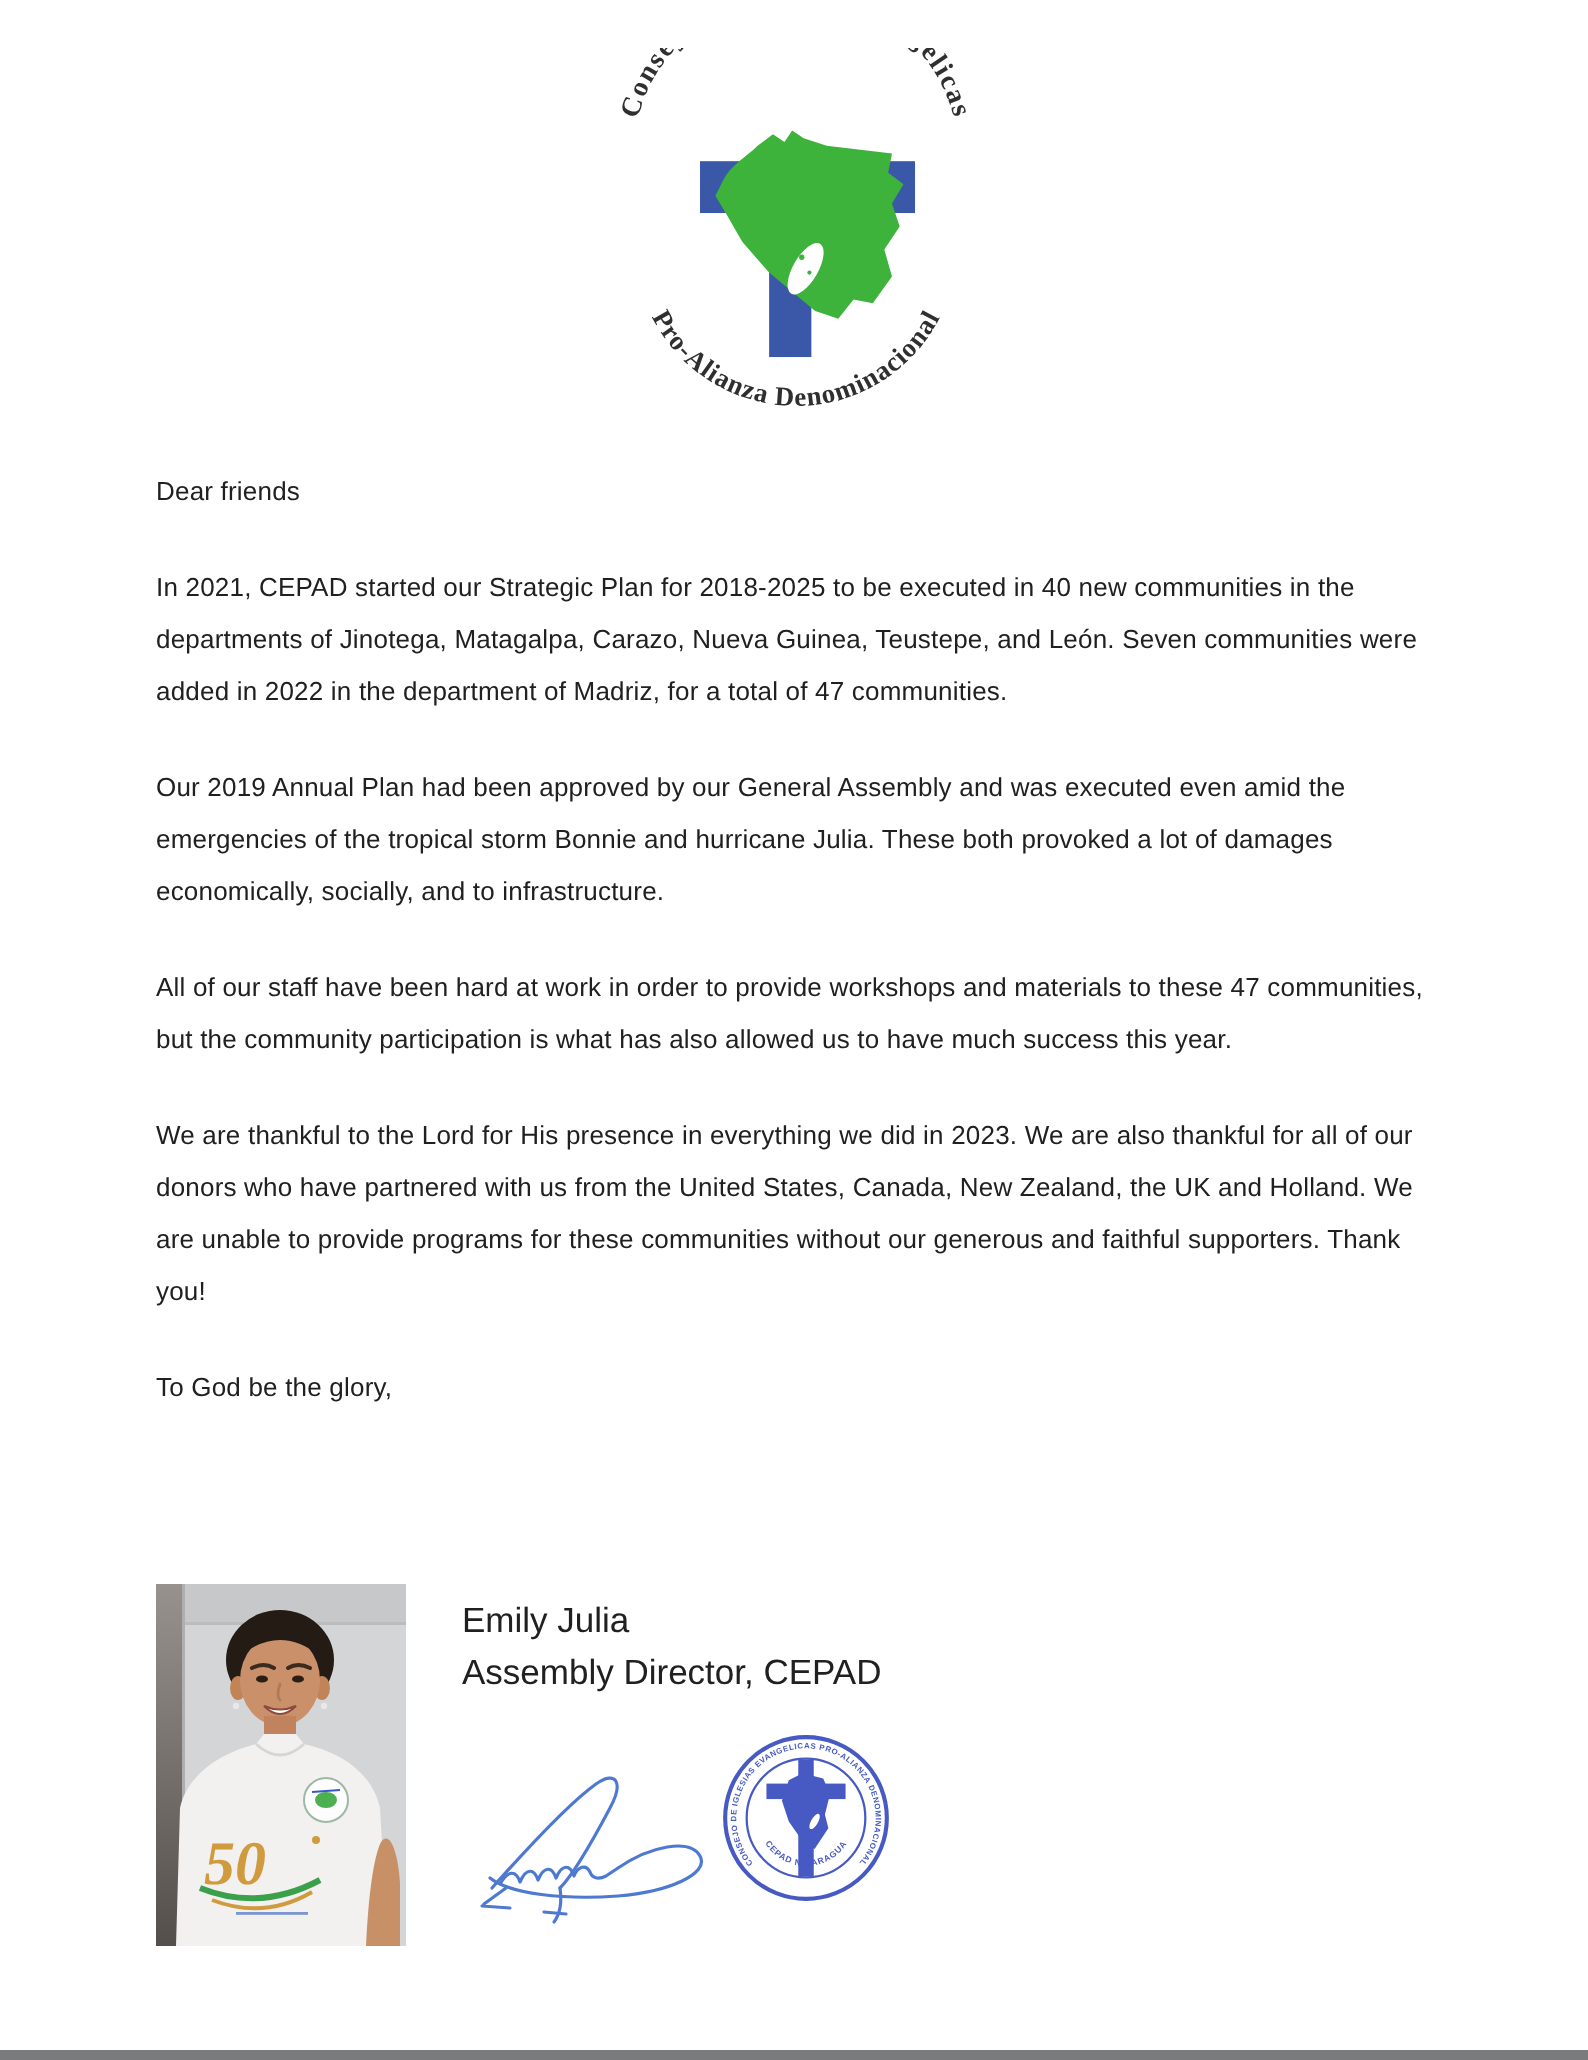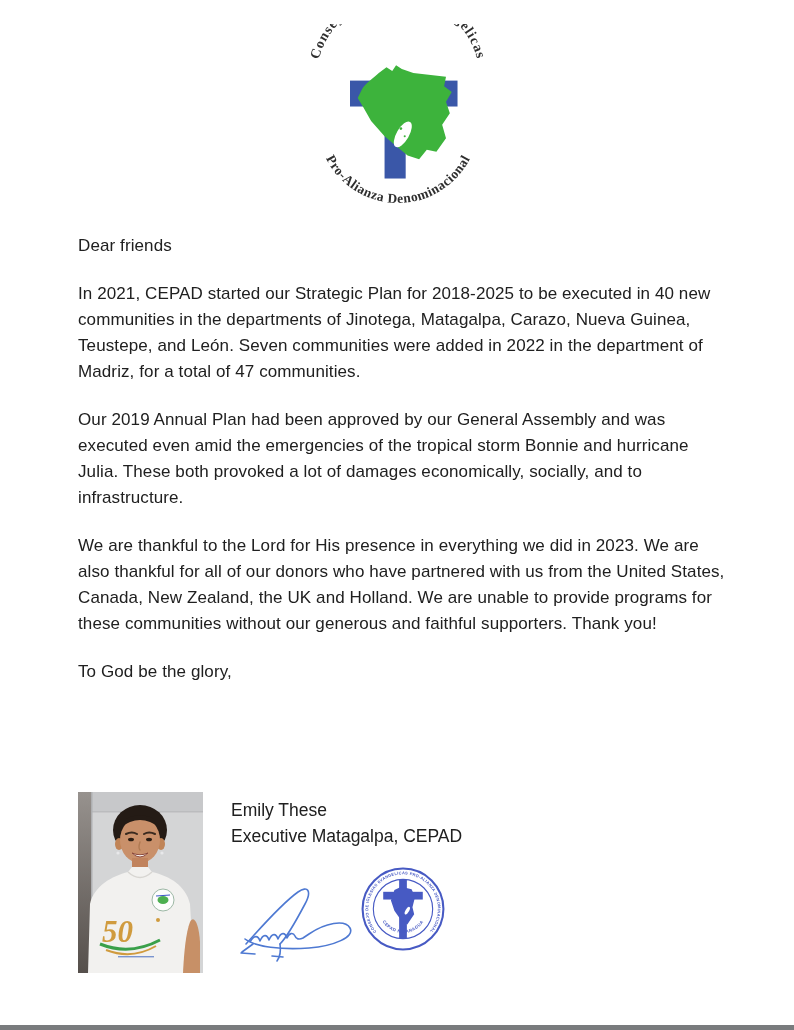--- a/index.html
+++ b/index.html
@@ -8,21 +8,21 @@
     font-family:"Liberation Sans", sans-serif;
   }
   
   .logo{position:absolute;left:302px;top:24px;width:192px;height:190px;}
   .logo .arc-text{
     font-family:"Liberation Serif", serif;font-weight:700;fill:#2f2f2f;
   }
   
   .letter{
     position:absolute;left:78px;top:233px;width:650px;
-    font-size:17px;line-height:26px;color:#202020;letter-spacing:0.1px;
+    font-size:13px;line-height:26px;color:#202020;letter-spacing:0.1px;
   }
   .letter p{margin:0 0 22px 0;}
   
   .photo{position:absolute;left:78px;top:792px;width:125px;height:181px;}
   .sig-name{
     position:absolute;left:231px;top:797px;
     font-size:17.5px;line-height:26px;color:#202020;
   }
   .scribble{position:absolute;left:236px;top:882px;width:116px;height:86px;}
   .stamp{position:absolute;left:360px;top:866px;width:86px;height:86px;opacity:0.94;}
@@ -60,20 +60,21 @@
     </text>
     <text class="arc-text" font-size="14" letter-spacing="0.5">
       <textPath href="#arcBottom" startOffset="50%" text-anchor="middle">Pro-Alianza Denominacional</textPath>
     </text>
   </svg>
 
   <div class="letter">
     <p>Dear friends</p>
     <p>In 2021, CEPAD started our Strategic Plan for 2018-2025 to be executed in 40 new communities in the departments of Jinotega, Matagalpa, Carazo, Nueva Guinea, Teustepe, and León. Seven communities were added in 2022 in the department of Madriz, for a total of 47 communities.</p>
     <p>Our 2019 Annual Plan had been approved by our General Assembly and was executed even amid the emergencies of the tropical storm Bonnie and hurricane Julia. These both provoked a lot of damages economically, socially, and to infrastructure.</p>
+    <p>All of our staff have been hard at work in order to provide workshops and materials to these 47 communities, but the community participation is what has also allowed us to have much success this year.</p>
     <p>We are thankful to the Lord for His presence in everything we did in 2023. We are also thankful for all of our donors who have partnered with us from the United States, Canada, New Zealand, the UK and Holland. We are unable to provide programs for these communities without our generous and faithful supporters. Thank you!</p>
     <p>To God be the glory,</p>
   </div>
 
   <svg class="photo" viewBox="0 0 125 181">
     <defs>
       <linearGradient id="stripGrad" x1="0" y1="0" x2="0" y2="1">
         <stop offset="0" stop-color="#97928e"></stop>
           <stop offset="1" stop-color="#554f4b"></stop>
       </linearGradient>
@@ -114,22 +115,22 @@
         <text x="24" y="150" font-size="31" font-weight="bold" font-style="italic" fill="#d09b3e" font-family="Liberation Serif, serif">50</text>
         <circle cx="80" cy="128" r="2" fill="#d09b3e"></circle>
         <path d="M 22,152 Q 52,164 82,148" stroke="#3aa04a" stroke-width="3" fill="none"></path>
         <path d="M 28,158 Q 54,168 78,154" stroke="#d09b3e" stroke-width="2" fill="none"></path>
         <rect x="40" y="164" width="36" height="1.4" fill="#7a95cf"></rect>
       </g>
     </g>
   </svg>
 
   <div class="sig-name">
-    <div>Emily These</div>
-    <div>Executive Matagalpa, CEPAD</div>
+    <div>Emily Julia</div>
+    <div>Assembly Director, CEPAD</div>
   </div>
 
   <svg class="scribble" viewBox="0 0 116 86">
     <g stroke="#4e79d2" stroke-width="1.6" fill="none" stroke-linecap="round" stroke-linejoin="round">
       <path d="M 10,62 C 26,44 48,20 62,10 C 72,3 76,9 69,22 C 60,39 50,56 44,62"></path>
       <path d="M 14,60 c 4,-7 8,-7 10,-1 c 3,-7 7,-7 9,-1 c 3,-7 7,-7 9,-1 c 3,-7 7,-7 9,-1 c 2,-5 6,-6 8,-2 c 1,3 4,4 8,2 l 6,-4 c 16,-11 36,-15 41,-6 c 5,9 -16,18 -41,20 c -27,2 -54,-1 -64,-9"></path>
       <path d="M 44,62 c 1,7 0,13 -3,17"></path>
       <path d="M 36,74 l 11,1"></path>
       <path d="M 6,70 l 11,-8 m -12,9 l 14,1"></path>
     </g>

